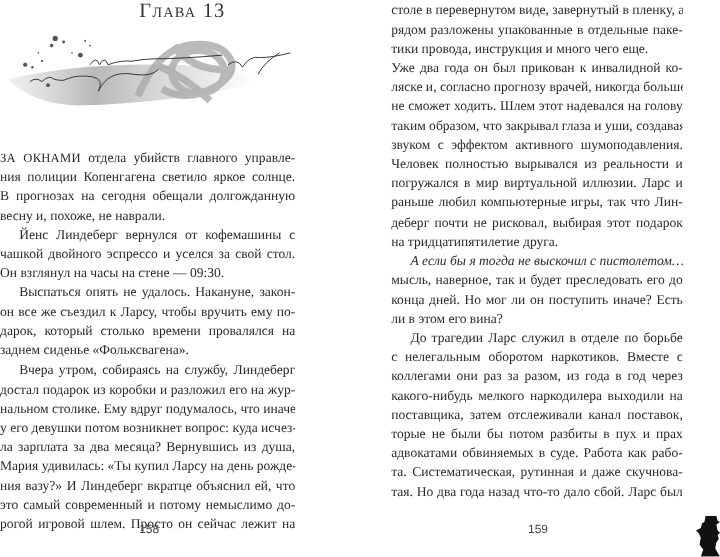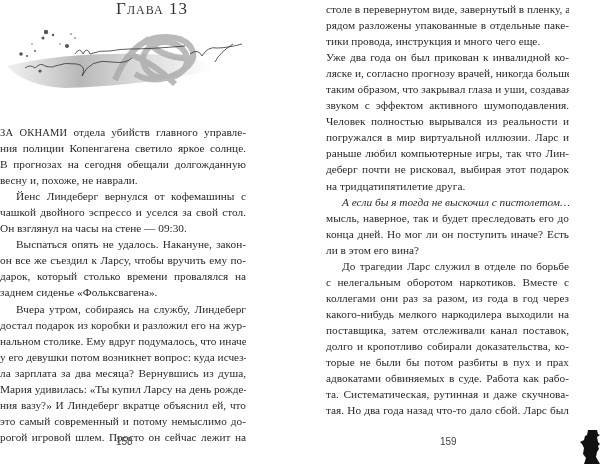--- a/index.html
+++ b/index.html
@@ -93,37 +93,37 @@
   <div class="page-number">158</div>
 </div>
 
 <div class="page right">
   <div class="text-block">
     <span class="line">столе в перевернутом виде, завернутый в пленку, а</span>
     <span class="line">рядом разложены упакованные в отдельные паке-</span>
     <span class="line last">тики провода, инструкция и много чего еще.</span>
     <span class="line">Уже два года он был прикован к инвалидной ко-</span>
     <span class="line">ляске и, согласно прогнозу врачей, никогда больше</span>
+    <span class="line">не сможет ходить. Шлем этот надевался на голову</span>
     <span class="line">таким образом, что закрывал глаза и уши, создавая</span>
     <span class="line">звуком с эффектом активного шумоподавления.</span>
     <span class="line">Человек полностью вырывался из реальности и</span>
     <span class="line">погружался в мир виртуальной иллюзии. Ларс и</span>
     <span class="line">раньше любил компьютерные игры, так что Лин-</span>
     <span class="line">деберг почти не рисковал, выбирая этот подарок</span>
     <span class="line last">на тридцатипятилетие друга.</span>
     <span class="line indent"><span class="italic">А если бы я тогда не выскочил с пистолетом…</span></span>
     <span class="line">мысль, наверное, так и будет преследовать его до</span>
     <span class="line">конца дней. Но мог ли он поступить иначе? Есть</span>
     <span class="line last">ли в этом его вина?</span>
     <span class="line indent">До трагедии Ларс служил в отделе по борьбе</span>
     <span class="line">с нелегальным оборотом наркотиков. Вместе с</span>
     <span class="line">коллегами они раз за разом, из года в год через</span>
     <span class="line">какого-нибудь мелкого наркодилера выходили на</span>
     <span class="line">поставщика, затем отслеживали канал поставок,</span>
-    <span class="line">долго и кропотливо собирали доказательства, ко-</span>
     <span class="line">торые не были бы потом разбиты в пух и прах</span>
     <span class="line">адвокатами обвиняемых в суде. Работа как рабо-</span>
     <span class="line">та. Систематическая, рутинная и даже скучнова-</span>
     <span class="line">тая. Но два года назад что-то дало сбой. Ларс был</span>
 
   </div>
   <div class="page-number">159</div>
 </div>
 
 <svg class="silhouette" viewBox="0 0 20 34">

